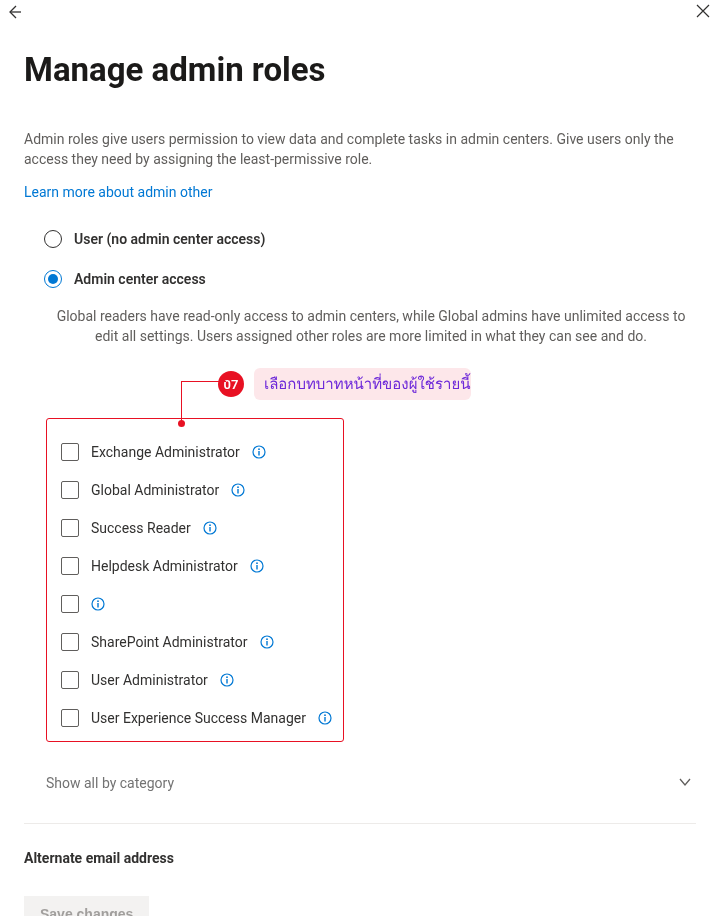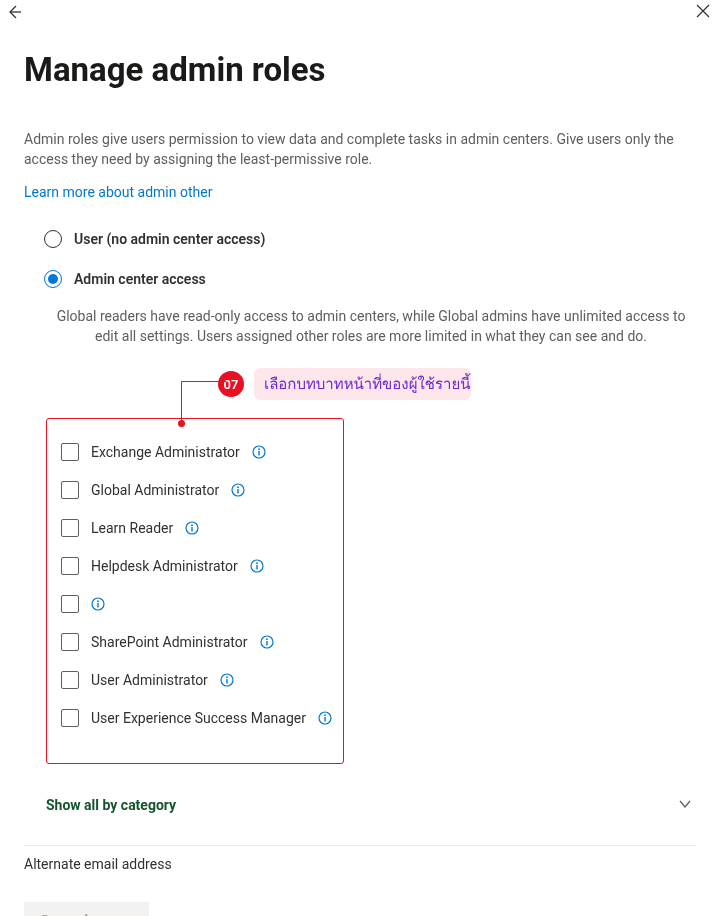--- a/index.html
+++ b/index.html
@@ -130,21 +130,21 @@
   .step-text {
     background: #fde7ea;
     color: #6d28d9;
     font-size: 15px;
     padding: 4px 0 4px 10px;
     border-radius: 6px;
   }
   .roles-box {
     border: 1.5px solid #e81123;
     border-radius: 3px;
-    padding: 14px 14px 26px 14px;
+    padding: 14px 14px 4px 14px;
     width: 298px;
   }
   .role-item {
     display: flex;
     align-items: center;
     gap: 12px;
     padding: 10px 0;
   }
   .cbx {
     width: 18px; height: 18px;
@@ -160,33 +160,33 @@
     flex-shrink: 0;
     cursor: pointer;
   }
   .expander {
     display: flex;
     align-items: flex-start;
     justify-content: space-between;
     margin: 24px 0 0 22px;
     padding: 8px 4px 8px 0;
     cursor: pointer;
-    color: #14532d;
-    font-weight: 700;
+    color: #737373;
+    font-weight: 400;
     border-top: 1px solid transparent;
   }
   .chev { width: 14px; height: 14px; }
   .divider {
     height: 1px;
     background: #edebe9;
     margin: 24px 0 0 0;
   }
   .section-label {
-    font-weight: 400;
-    margin: 10px 0 30px 0;
+    font-weight: 700;
+    margin: 26px 0 30px 0;
   }
   .footer {
     padding: 0 0 18px 0;
   }
   .save-btn {
     background: #f3f2f1;
     color: #a19f9d;
     border: none;
     padding: 10px 16px;
     font-size: 14px;
@@ -253,21 +253,21 @@
           <span class="cbx"></span>
           <span class="role-name">Global Administrator</span>
           <svg class="info-icon" viewBox="0 0 14 14">
             <circle cx="7" cy="7" r="6" stroke="#0078d4" stroke-width="1.2" fill="none"></circle>
             <circle cx="7" cy="4.2" r="0.9" fill="#0078d4"></circle>
             <rect x="6.3" y="6" width="1.4" height="4.5" fill="#0078d4"></rect>
           </svg>
         </div>
         <div class="role-item">
           <span class="cbx"></span>
-          <span class="role-name">Learn Reader</span>
+          <span class="role-name">Success Reader</span>
           <svg class="info-icon" viewBox="0 0 14 14">
             <circle cx="7" cy="7" r="6" stroke="#0078d4" stroke-width="1.2" fill="none"></circle>
             <circle cx="7" cy="4.2" r="0.9" fill="#0078d4"></circle>
             <rect x="6.3" y="6" width="1.4" height="4.5" fill="#0078d4"></rect>
           </svg>
         </div>
         <div class="role-item">
           <span class="cbx"></span>
           <span class="role-name">Helpdesk Administrator</span>
           <svg class="info-icon" viewBox="0 0 14 14">

